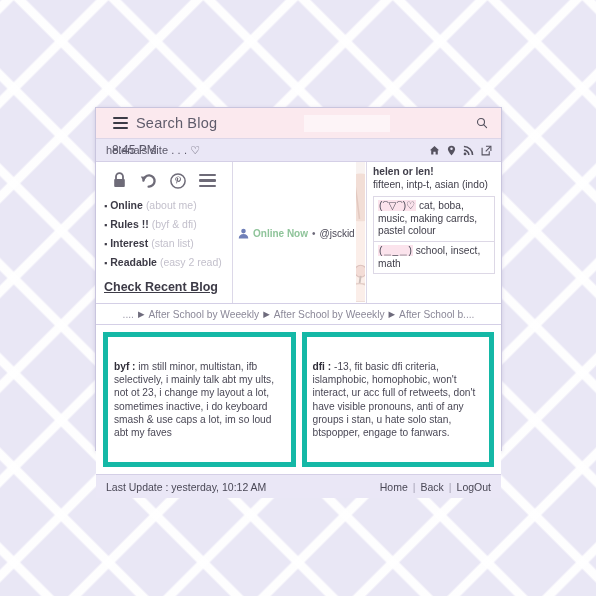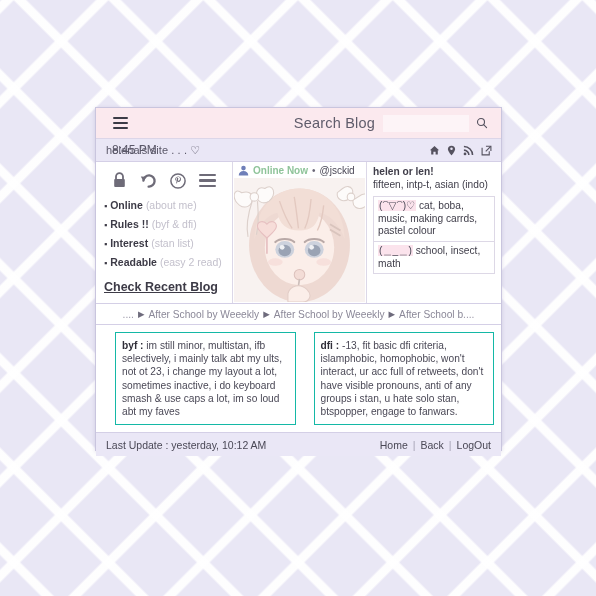--- a/index.html
+++ b/index.html
@@ -68,21 +68,21 @@
     display: block;
     width: 15px;
     height: 2px;
     background: #3b3b46;
     border-radius: 1px;
   }
   .search-wrap {
     flex: 1;
     display: flex;
     align-items: center;
-    justify-content: flex-end;
+    justify-content: space-between;
     padding-right: 6px;
     gap: 0;
   }
   .search-label {
     font-size: 14.5px;
     color: #5f5c6b;
     padding-right: 8px;
     letter-spacing: 0.2px;
   }
   .search-input {
@@ -186,21 +186,21 @@
     text-decoration: underline;
     cursor: pointer;
     display: inline-block;
   }
 
   
   .avatar-col {
     width: 134px;
     border-right: 1px solid #dcd8e8;
     display: flex;
-    flex-direction: column;
+    flex-direction: row;
   }
   .online-row {
     display: flex;
     align-items: center;
     gap: 4px;
     padding: 3px 0 2px 5px;
     font-size: 10px;
     white-space: nowrap;
   }
   .online-text { color: #8fc49a; font-weight: bold; }
@@ -258,26 +258,25 @@
   .boxes {
     flex: 1;
     background: #ffffff;
     display: flex;
     gap: 6px;
     padding: 7px 7px 7px 7px;
     align-items: stretch;
   }
   .txtbox {
     flex: 1;
-    border: 1px solid #14b8a6;
-    padding: 6px 6px;
+    border: 5px solid #14b8a6;
+    padding: 23px 6px;
     font-size: 10.2px;
     line-height: 13.2px;
     color: #4a4856;
-    margin-left: 12px;
   }
   .txtbox b { font-weight: bold; color: #2f2d38; }
 
   
   .footer {
     height: 24px;
     background: #eae7f6;
     border-top: 1px solid #d4cfe6;
     display: flex;
     align-items: center;

